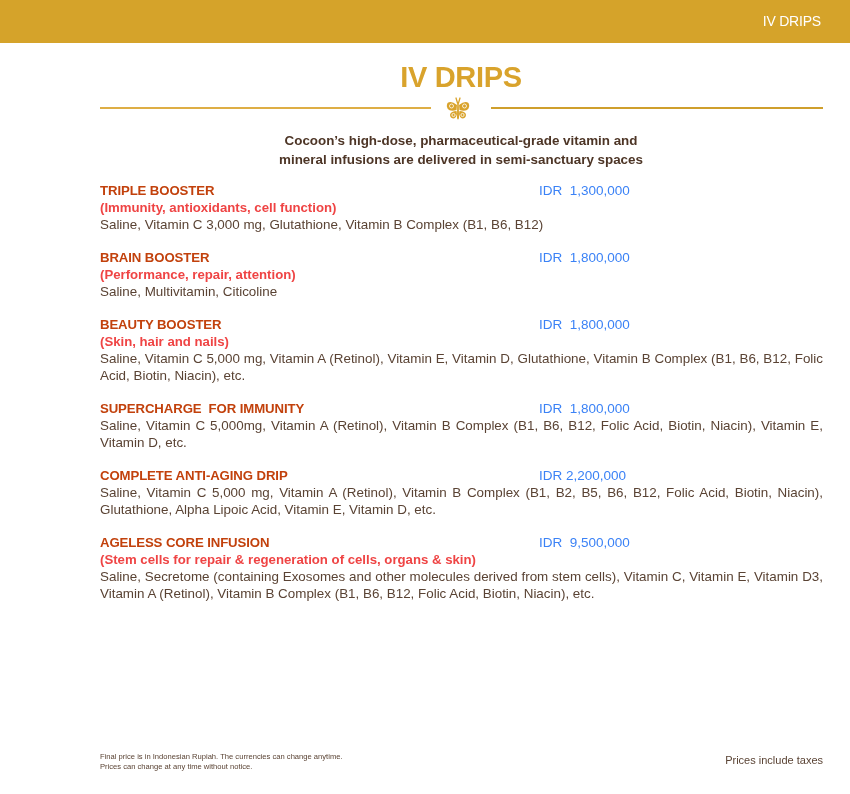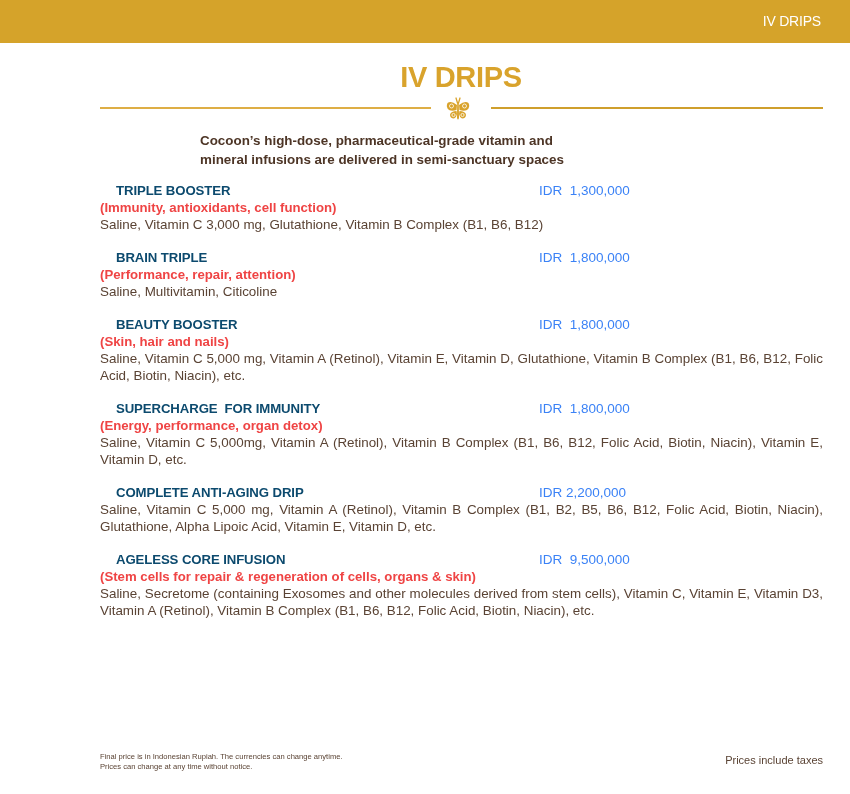--- a/index.html
+++ b/index.html
@@ -21,30 +21,30 @@
       font-size: 29px; font-weight: bold; letter-spacing: -0.3px;
     }
 
     .divider { position: absolute; top: 107px; height: 1.5px; background: #deae45; }
     .divider.left { left: 100px; width: 331px; }
     .divider.right { left: 491px; width: 332px; background: #cf9f2c; }
     .butterfly-icon { position: absolute; left: 445px; top: 94px; width: 26px; height: 28px; }
 
     .subtitle {
       position: absolute; left: 200px; top: 132px; width: 522px;
-      text-align: left; color: #4d3526;
+      text-align: center; color: #4d3526;
       font-size: 13.4px; font-weight: bold; line-height: 18.5px;
     }
 
     .menu { position: absolute; left: 100px; top: 182px; width: 723px; }
     .item { position: relative; margin-bottom: 16px; }
     .item-head { position: relative; height: 17px; }
     .item-name {
-      color: #0c4a6e; font-weight: bold; font-size: 13.2px;
-      line-height: 17px; letter-spacing: -0.1px; margin-left: 16px;
+      color: #c2410c; font-weight: bold; font-size: 13.2px;
+      line-height: 17px; letter-spacing: -0.1px;
     }
     .item-price {
       position: absolute; left: 439px; top: 0;
       color: #3b82f6; font-size: 13.5px; line-height: 17px; white-space: pre;
     }
     .item-tagline {
       color: #ef4444; font-weight: bold; font-size: 13.2px; line-height: 17px;
     }
     .item-desc {
       color: #5a4334; font-size: 13.4px; line-height: 17px;
@@ -100,42 +100,41 @@
     <div class="item-head">
       <div class="item-name">TRIPLE BOOSTER</div>
       <div class="item-price">IDR  1,300,000</div>
     </div>
     <div class="item-tagline">(Immunity, antioxidants, cell function)</div>
     <div class="item-desc">Saline, Vitamin C 3,000 mg, Glutathione, Vitamin B Complex (B1, B6, B12)</div>
   </div>
 
   <div class="item">
     <div class="item-head">
-      <div class="item-name">BRAIN TRIPLE</div>
+      <div class="item-name">BRAIN BOOSTER</div>
       <div class="item-price">IDR  1,800,000</div>
     </div>
     <div class="item-tagline">(Performance, repair, attention)</div>
     <div class="item-desc">Saline, Multivitamin, Citicoline</div>
   </div>
 
   <div class="item">
     <div class="item-head">
       <div class="item-name">BEAUTY BOOSTER</div>
       <div class="item-price">IDR  1,800,000</div>
     </div>
     <div class="item-tagline">(Skin, hair and nails)</div>
     <div class="item-desc">Saline, Vitamin C 5,000 mg, Vitamin A (Retinol), Vitamin E, Vitamin D, Glutathione, Vitamin B Complex (B1, B6, B12, Folic Acid, Biotin, Niacin), etc.</div>
   </div>
 
   <div class="item">
     <div class="item-head">
       <div class="item-name" style="white-space:pre;">SUPERCHARGE  FOR IMMUNITY</div>
       <div class="item-price">IDR  1,800,000</div>
     </div>
-    <div class="item-tagline">(Energy, performance, organ detox)</div>
     <div class="item-desc">Saline, Vitamin C 5,000mg, Vitamin A (Retinol), Vitamin B Complex (B1, B6, B12, Folic Acid, Biotin, Niacin), Vitamin E, Vitamin D, etc.</div>
   </div>
 
   <div class="item">
     <div class="item-head">
       <div class="item-name">COMPLETE ANTI-AGING DRIP</div>
       <div class="item-price">IDR 2,200,000</div>
     </div>
     <div class="item-desc">Saline, Vitamin C 5,000 mg, Vitamin A (Retinol), Vitamin B Complex (B1, B2, B5, B6, B12, Folic Acid, Biotin, Niacin), Glutathione, Alpha Lipoic Acid, Vitamin E, Vitamin D, etc.</div>
   </div>

